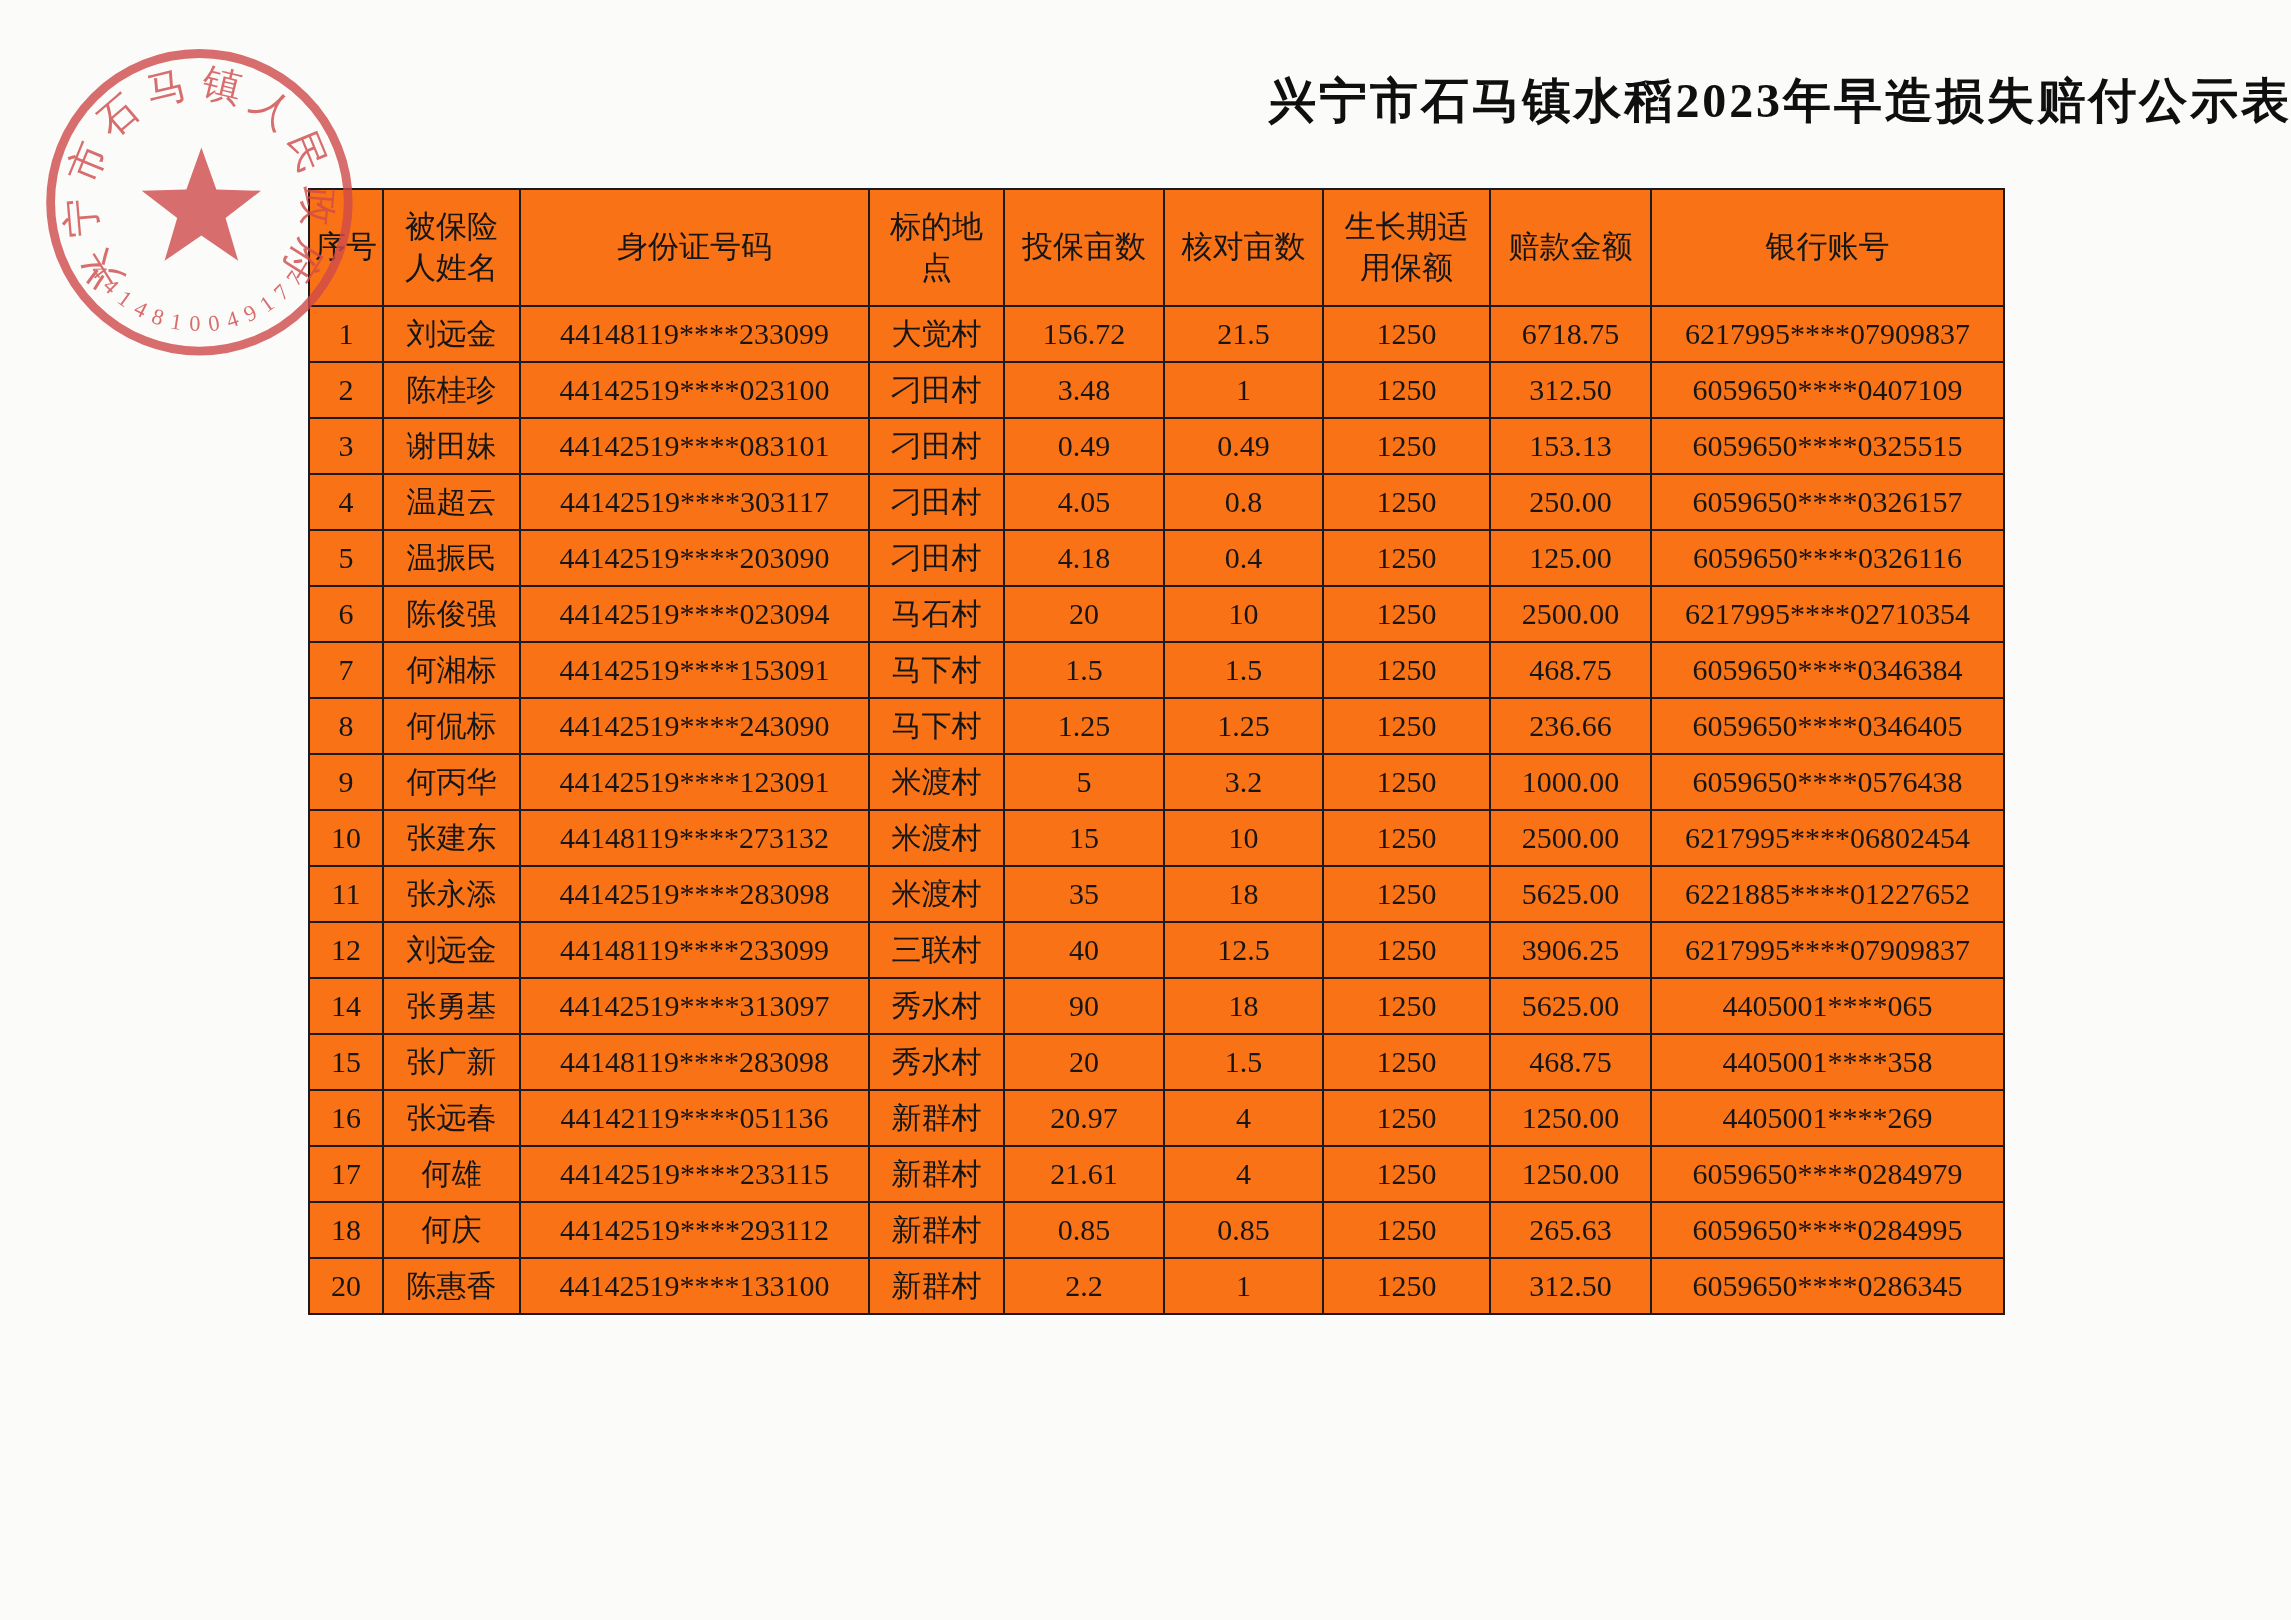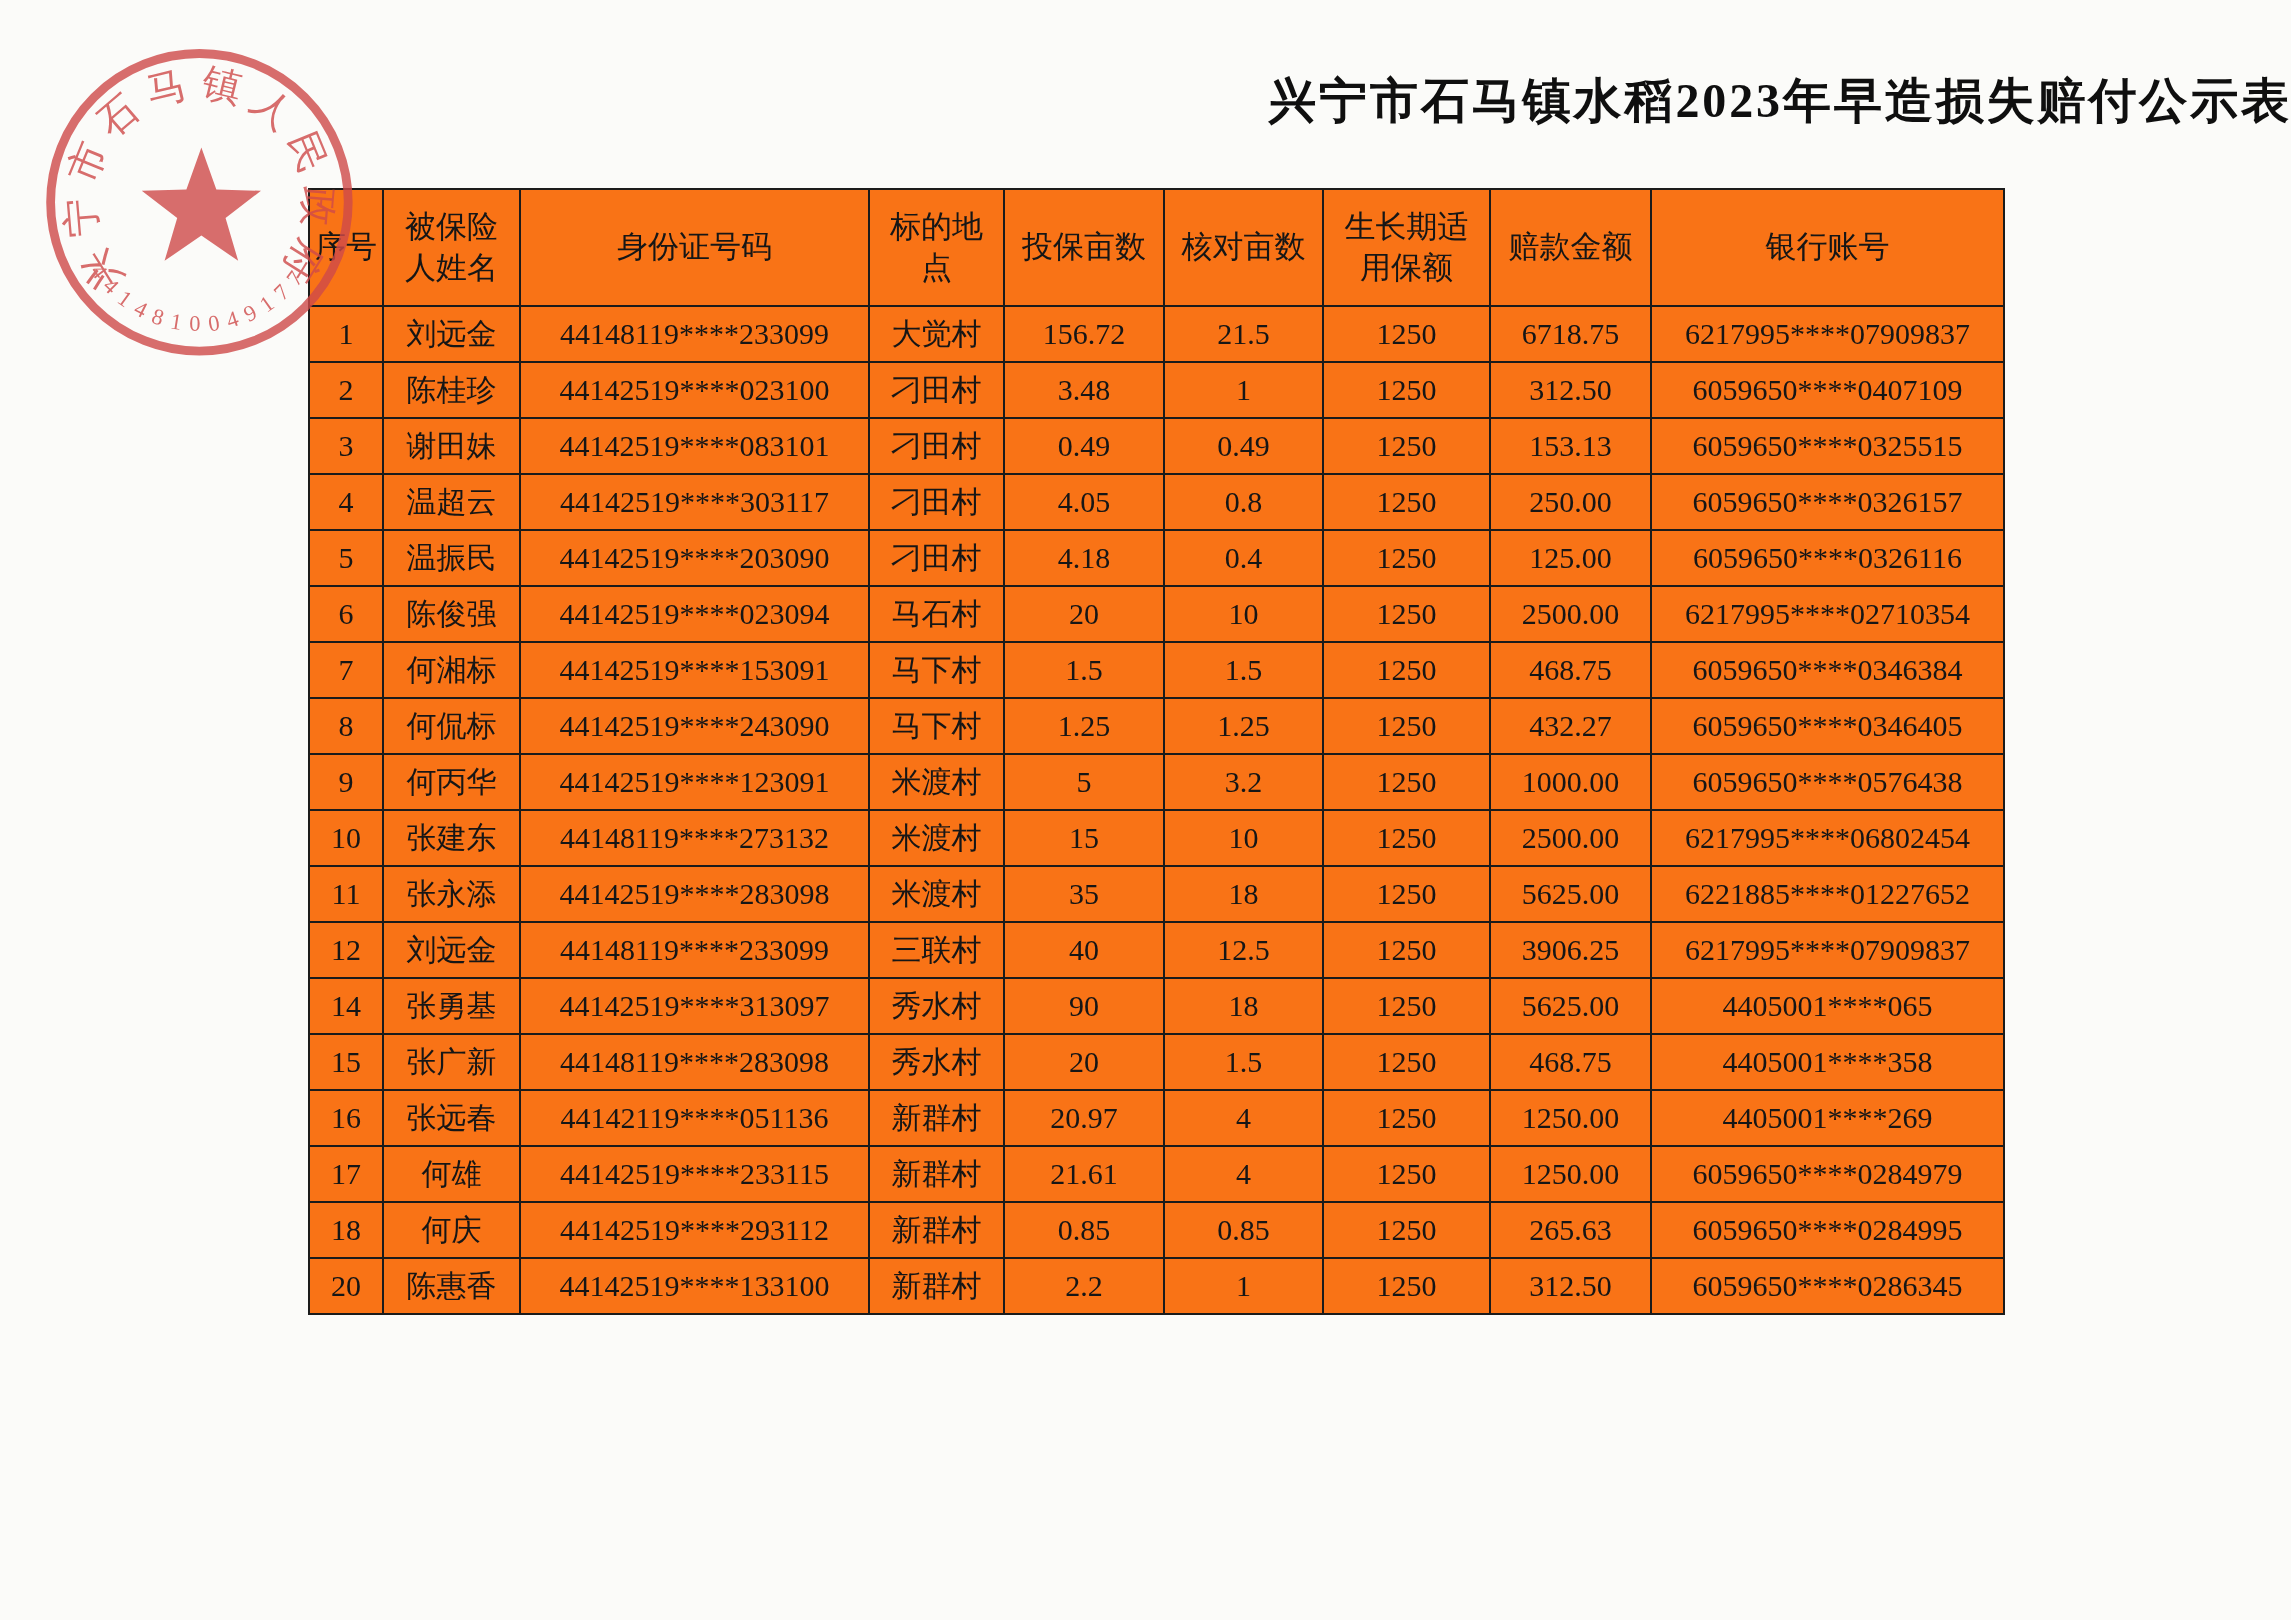--- a/index.html
+++ b/index.html
@@ -172,21 +172,21 @@
           <td>6059650****0346384</td>
         </tr>
         <tr>
           <td>8</td>
           <td>何侃标</td>
           <td>44142519****243090</td>
           <td>马下村</td>
           <td>1.25</td>
           <td>1.25</td>
           <td>1250</td>
-          <td>432.27</td>
+          <td>236.66</td>
           <td>6059650****0346405</td>
         </tr>
         <tr>
           <td>9</td>
           <td>何丙华</td>
           <td>44142519****123091</td>
           <td>米渡村</td>
           <td>5</td>
           <td>3.2</td>
           <td>1250</td>

